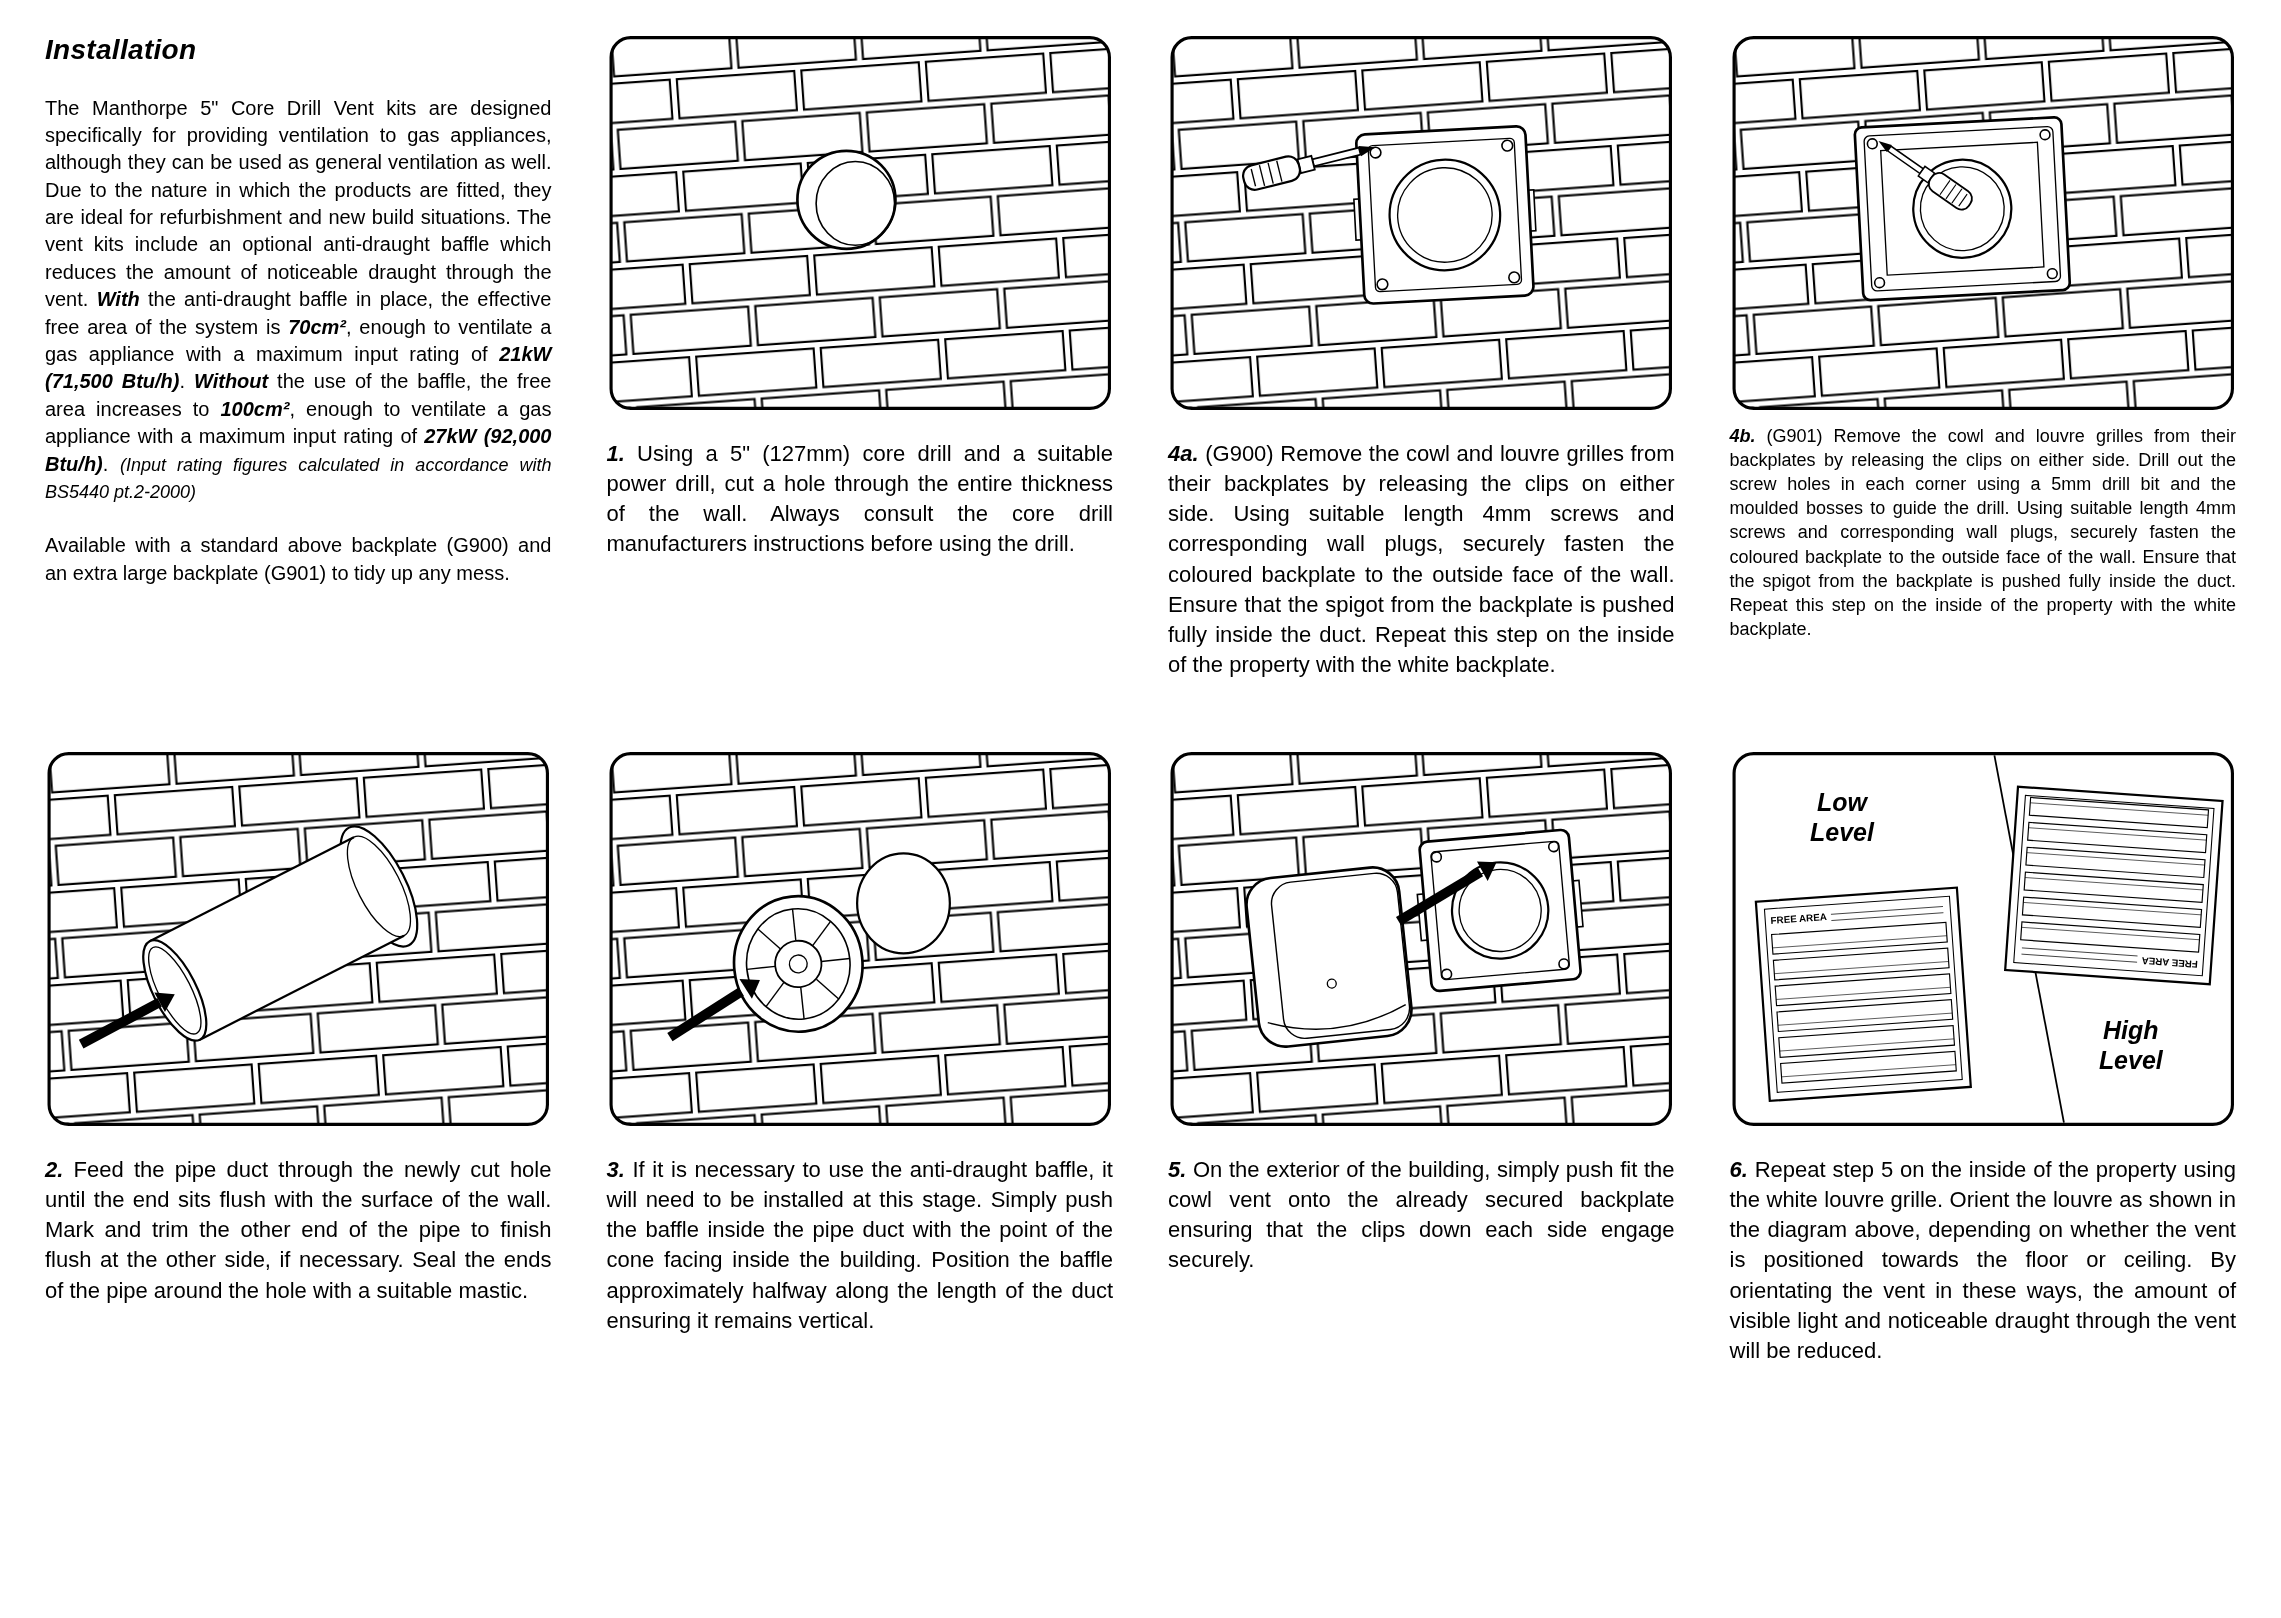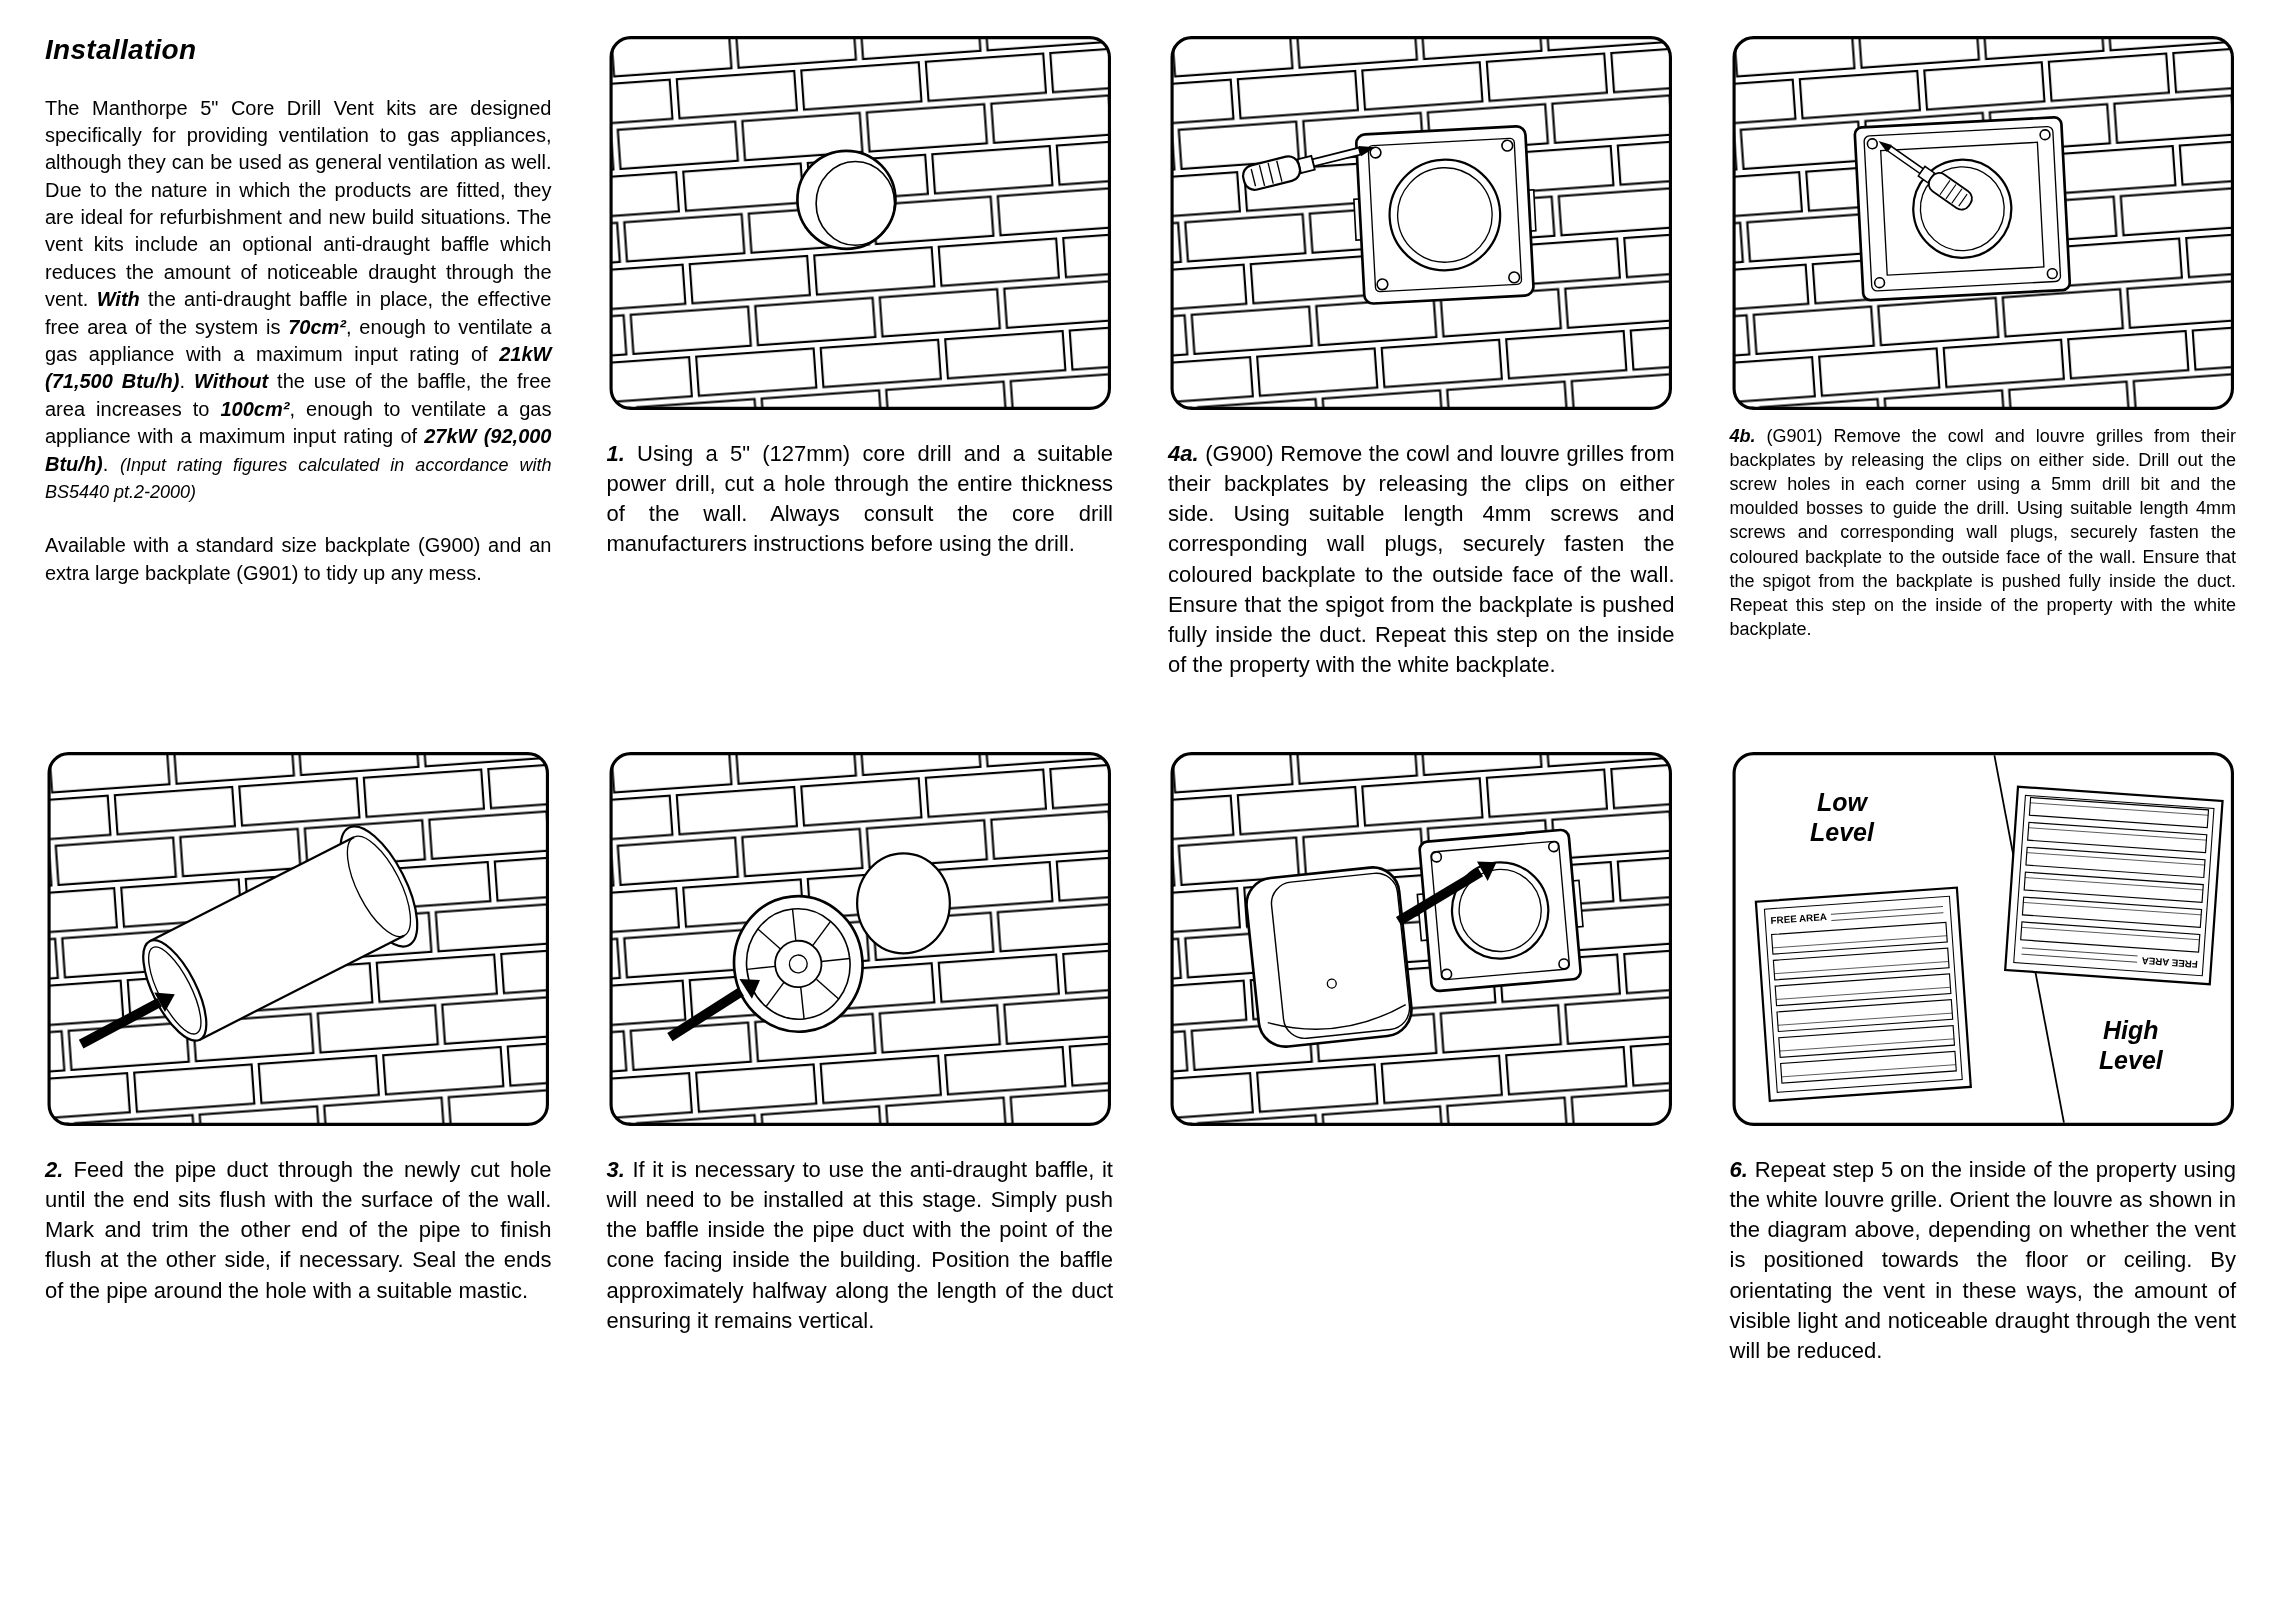--- a/index.html
+++ b/index.html
@@ -65,21 +65,21 @@
       <rect x="74" y="56" width="132" height="44" fill="#ffffff" stroke="#000" stroke-width="2.4"></rect>
     </pattern>
   </defs>
 </svg>
 
 <div class="page">
 
   <div class="cell intro">
     <h1 class="heading">Installation</h1>
     <p><span>The Manthorpe 5" Core Drill Vent kits are designed specifically for providing ventilation to gas appliances, although they can be used as general ventilation as well.  Due to the nature in which the products are fitted, they are ideal for refurbishment and new build situations.  The vent kits include an optional anti-draught baffle which reduces the amount of noticeable draught through the vent.  </span><span style="font-weight: bold; font-style: italic;">With</span><span> the anti-draught baffle in place, the effective free area of the system is </span><span style="font-weight: bold; font-style: italic;">70cm²</span><span>, enough to ventilate a gas appliance with a maximum input rating of </span><span style="font-weight: bold; font-style: italic;">21kW (71,500 Btu/h)</span><span>.  </span><span style="font-weight: bold; font-style: italic;">Without</span><span> the use of the baffle, the free area increases to </span><span style="font-weight: bold; font-style: italic;">100cm²</span><span>, enough to ventilate a gas appliance with a maximum input rating of </span><span style="font-weight: bold; font-style: italic;">27kW (92,000 Btu/h)</span><span>. </span><span style="font-style: italic; font-size: 0.9em;">(Input rating figures calculated in accordance with BS5440 pt.2-2000)</span></p>
-    <p>Available with a standard size backplate (G900) and an extra large backplate (G901) to tidy up any mess.</p>
+    <p>Available with a standard above backplate (G900) and an extra large backplate (G901) to tidy up any mess.</p>
   </div>
 
   <div class="cell">
     <div class="panel">
       <svg viewBox="0 0 567 424">
         <rect x="4" y="4" width="559" height="416" rx="22" fill="url(#brickpat)" stroke="#000" stroke-width="3.5"></rect>
         <g>
           <circle cx="268" cy="186" r="55" fill="#fff" stroke="#000" stroke-width="3"></circle>
           <ellipse cx="278" cy="190" rx="44" ry="47" fill="none" stroke="#000" stroke-width="1.8"></ellipse>
         </g>
@@ -220,20 +220,21 @@
           <rect x="-60" y="-88" width="142" height="176" rx="24" fill="none" stroke="#000" stroke-width="1.6"></rect>
           <path d="M -78,66 Q 0,96 78,62" fill="none" stroke="#000" stroke-width="1.6"></path>
           <circle cx="-2" cy="30" r="5" fill="none" stroke="#000" stroke-width="1.5"></circle>
         </g>
         <g>
           <line x1="258" y1="192" x2="350" y2="137" stroke="#000" stroke-width="11"></line>
           <polygon points="368,126 358,147 346,125" fill="#000"></polygon>
         </g>
       </svg>
     </div>
+    <p class="caption"><span class="stepnum">5.</span> <span>On the exterior of the building, simply push fit the cowl vent onto the already secured backplate ensuring that the clips down each side engage securely.</span></p>
   </div>
 
   <div class="cell">
     <div class="panel">
       <svg viewBox="0 0 567 424">
         <rect x="4" y="4" width="559" height="416" rx="22" fill="#fff" stroke="#000" stroke-width="3.5"></rect>
         <line x1="296" y1="6" x2="374" y2="418" stroke="#000" stroke-width="2"></line>
 
         <text x="125" y="68" class="lvl-label">Low</text>
         <text x="125" y="102" class="lvl-label">Level</text>

